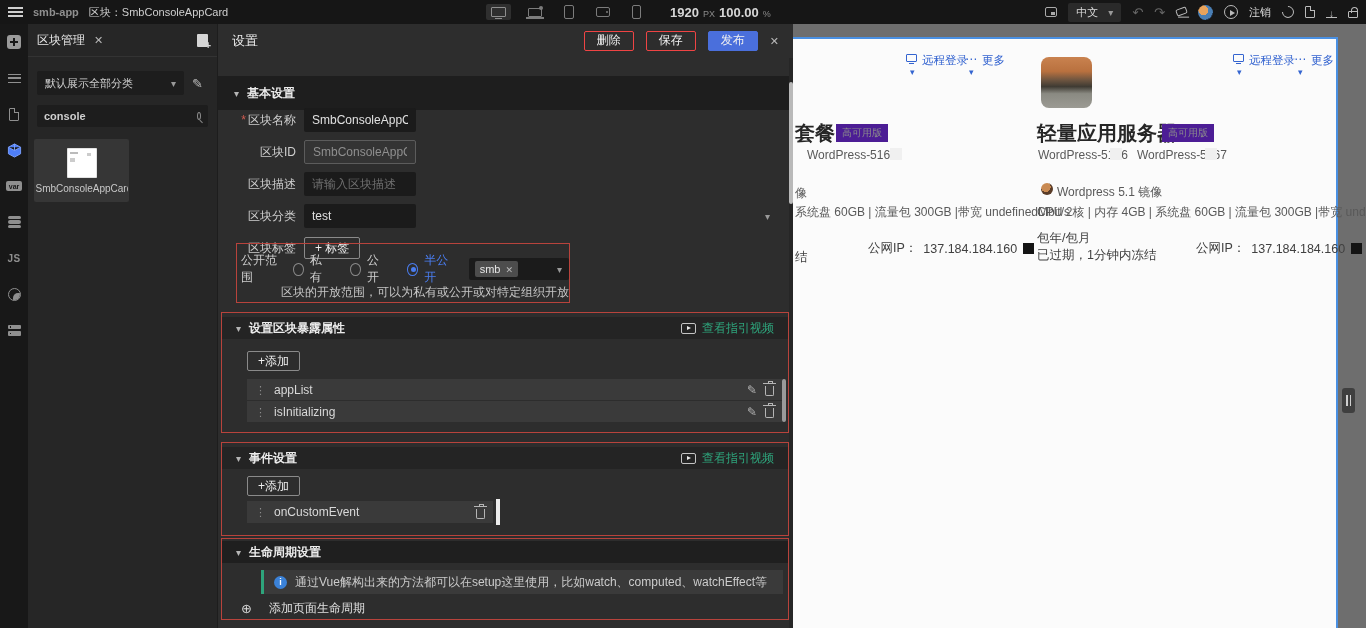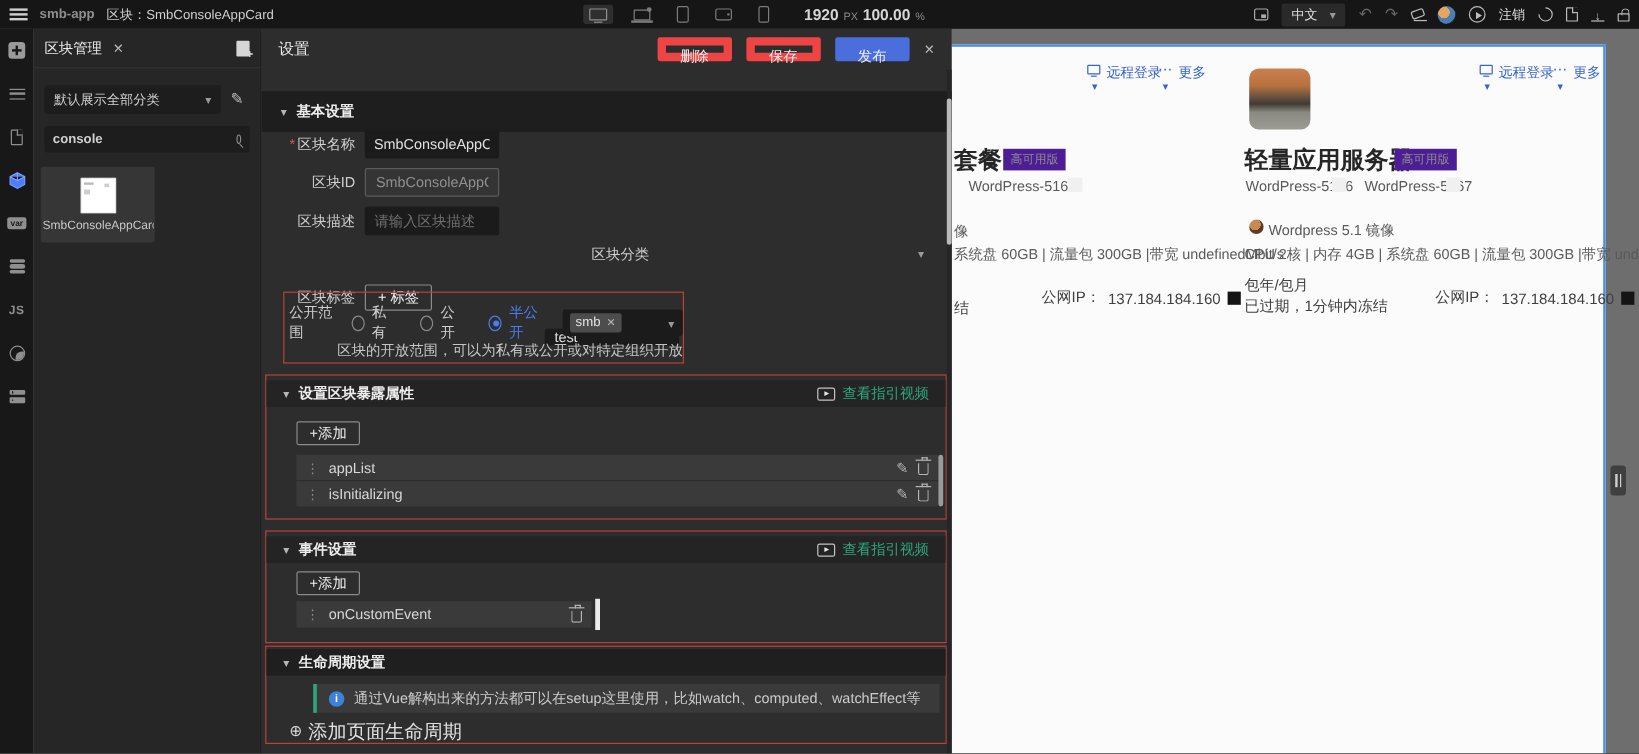--- a/index.html
+++ b/index.html
@@ -93,21 +93,21 @@
   .lp-card { margin:12px 0 0 6px; width:95px; height:63px; background:#363636; border-radius:2px; display:flex; flex-direction:column; align-items:center; justify-content:center; gap:5px; }
   .lp-thumb { width:30px; height:30px; background:#fff; border-radius:1px; box-shadow:inset 0 0 0 1px #e2e2e2; background-image:linear-gradient(#bbb,#bbb),linear-gradient(#ccc,#ccc),linear-gradient(#ccc,#ccc); background-repeat:no-repeat; background-size:8px 2px,5px 4px,4px 3px; background-position:3px 4px,3px 10px,20px 5px; }
   .lp-card-label { font-size:10px; color:#c8c8c8; max-width:92px; overflow:hidden; white-space:nowrap; }
 
   
   .spanel { position:absolute; left:218px; top:24px; width:575px; height:604px; background:#2d2d2d; z-index:30; }
   .sp-scroll { position:absolute; right:0; top:34px; width:4px; height:570px; background:#262626; }
   .sp-thumb { position:absolute; right:0; top:24px; width:4px; height:122px; background:#b9b9b9; border-radius:2px; }
   .sp-head { height:34px; display:flex; align-items:center; padding:0 14px; gap:12px; }
   .sp-title { font-size:13px; color:#ececec; margin-right:auto; }
-  .btn { height:20px; padding:0 12px; border:7px solid #ef4444; border-radius:2px; background:transparent; color:#f0f0f0; font-size:12px; line-height:18px; font-family:Liberation Serif, serif; }
+  .btn { height:20px; padding:0 12px; border:1px solid #ef4444; border-radius:2px; background:transparent; color:#f0f0f0; font-size:12px; line-height:18px; font-family:Liberation Mono, monospace; }
   .btn-primary { background:#4a6fdc; border-color:#4a6fdc; }
   .sp-band { position:absolute; left:0; width:575px; height:34px; background:#1e1e1e; display:flex; align-items:center; gap:8px; padding:0 16px; }
   .i-caret-exp::before { content:"▾"; font-size:10px; color:#b5b5b5; }
   .band-title { font-size:12px; font-weight:bold; color:#ececec; }
   .frow { position:absolute; left:0; height:24px; display:flex; align-items:center; }
   .flabel { width:70px; text-align:right; color:#cfcfcf; font-size:12px; flex:0 0 70px; }
   .req::before { content:"*"; color:#d05a50; margin-right:2px; }
   .finput { margin-left:8px; width:112px; height:24px; background:#1b1b1b; border:none; border-radius:2px; color:#e0e0e0; font-size:12px; padding:0 8px; font-family:inherit; outline:none; }
   .finput::placeholder { color:#6f6f6f; }
   .finput.disabled { background:#343434; border:1px solid #5c5c5c; color:#8f8f8f; }
@@ -139,21 +139,21 @@
   .i-pencil-sm::before { content:"✎"; font-size:12px; color:#b5b5b5; }
   .i-trash { width:9px; height:10px; border:1.2px solid #b5b5b5; border-top:none; border-radius:0 0 2px 2px; position:relative; margin-top:3px; }
   .i-trash::before { content:""; position:absolute; left:-3px; right:-3px; top:-3px; height:1.2px; background:#b5b5b5; }
   .i-trash::after { content:""; position:absolute; left:2px; top:-5px; width:3px; height:2px; border:1.2px solid #b5b5b5; border-bottom:none; }
   .list-scroll { position:absolute; width:4px; background:#9a9a9a; border-radius:2px; }
   .white-bar { position:absolute; width:4px; background:#ececec; }
   .alert { position:absolute; background:#3a3a3a; border-left:3px solid #2ea57c; display:flex; align-items:center; gap:8px; padding:0 10px;margin-left:20px; }
   .i-info { width:13px; height:13px; border-radius:50%; background:#3b82d8; color:#fff; font-size:9px; font-weight:bold; display:flex; align-items:center; justify-content:center; flex:0 0 13px; }
   .i-info::before { content:"i"; }
   .alert-text { color:#cccccc; font-size:12px; white-space:nowrap; }
-  .lc-add { position:absolute; display:flex; align-items:flex-start; gap:5px; color:#e0e0e0; font-size:16px; }
+  .lc-add { position:absolute; display:flex; align-items:center; gap:17px; color:#e0e0e0; font-size:12px; }
   .i-plus-circ::before { content:"⊕"; font-size:13px; color:#d8d8d8; }
 
   
   .preview-bg { position:absolute; left:793px; top:24px; width:573px; height:604px; background:#6e6e6e; }
   .canvas { position:absolute; left:0; top:13px; width:545px; height:591px; background:#fbfbfb; border-top:2px solid #4a90e2; border-right:2px solid #4a90e2; }
   .pv-link { position:absolute; display:flex; align-items:flex-start; gap:5px; color:#3464d0; font-size:11.5px;justify-content:space-between; }
   .i-pv-monitor { width:11px; height:8px; border:1.3px solid #3464d0; border-radius:1px; position:relative; margin-top:1px; }
   .i-pv-monitor::after { content:""; position:absolute; left:2px; right:2px; bottom:-3px; height:1.3px; background:#3464d0; }
   .i-dots::before { content:"⋯"; color:#3464d0; font-size:12px; line-height:10px; }
   .pv-caret { position:absolute; color:#3464d0; font-size:9px; }
@@ -307,21 +307,21 @@
       <input class="finput" type="text" value="SmbConsoleAppCard" style="">
     </div>
     <div class="frow" style="top:116px; left:8px;">
       <span class="flabel">区块ID</span>
       <input class="finput disabled" type="text" disabled="" value="SmbConsoleAppCard" style="">
     </div>
     <div class="frow" style="top:148px; left:8px;">
       <span class="flabel">区块描述</span>
       <input class="finput" type="text" placeholder="请输入区块描述" style="">
     </div>
-    <div class="frow" style="top:180px; left:8px; width:560px;flex-direction:column;">
+    <div class="frow" style="top:180px; left:8px; width:560px;">
       <span class="flabel">区块分类</span>
       <input class="finput" type="text" readonly="" value="test" style="">
       <span class="i-caret-d cat-caret"></span>
     </div>
     <div class="frow" style="top:212px; left:8px;">
       <span class="flabel">区块标签</span>
       <button class="tag-btn">+ 标签</button>
     </div>
 
     <div class="redbox" style="left:18px; top:219px; width:334px; height:60px;">

